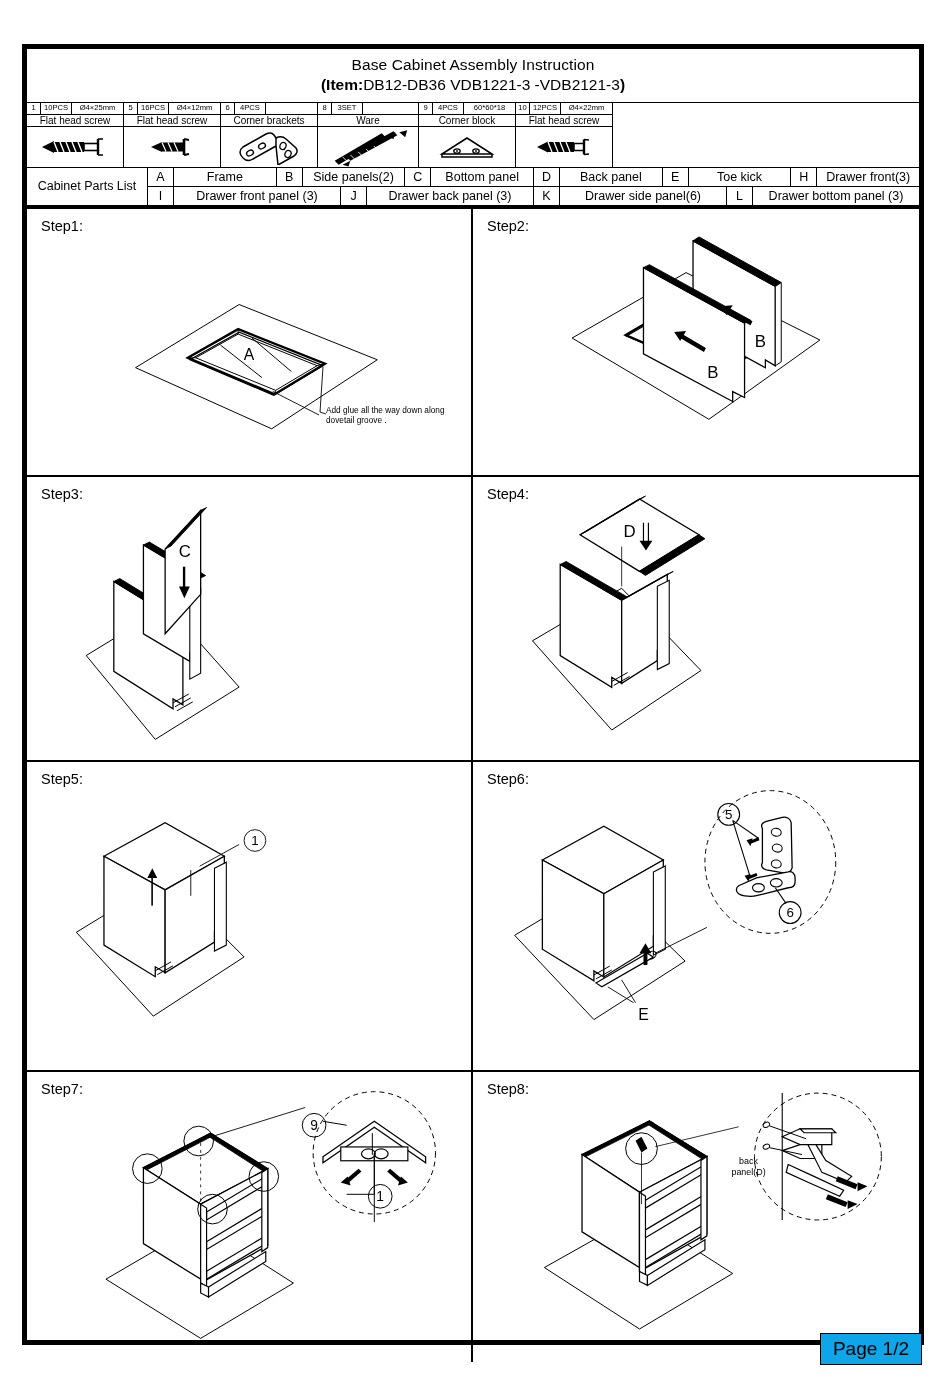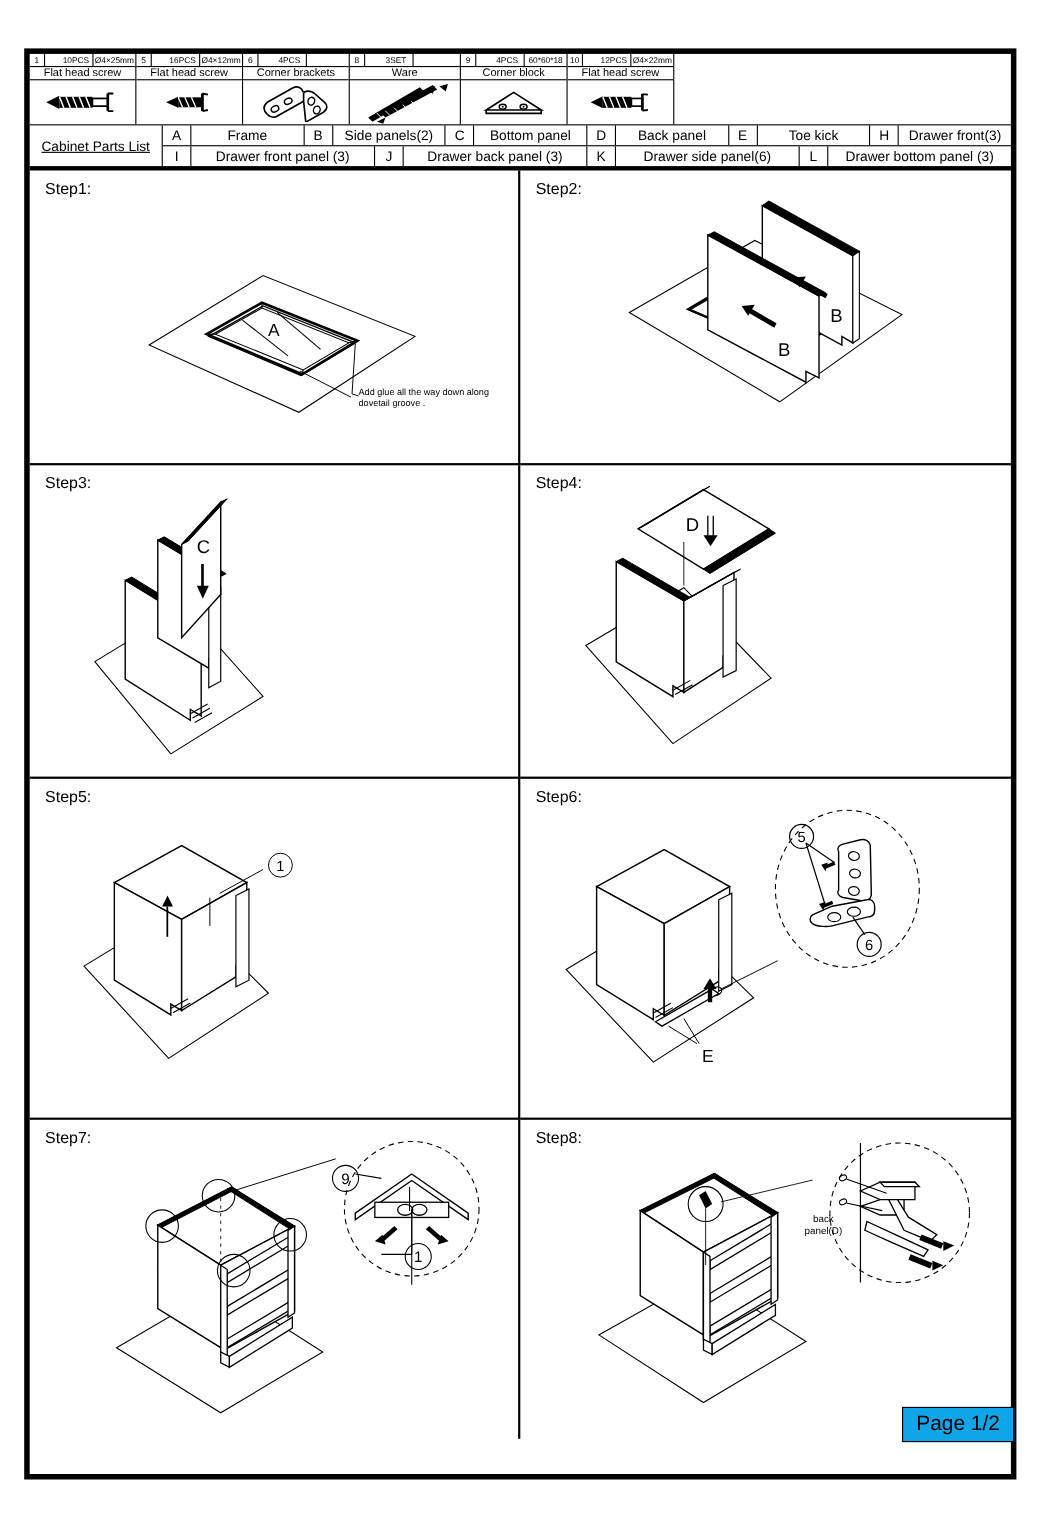--- a/index.html
+++ b/index.html
@@ -16,29 +16,29 @@
 
   
   .hw-wrap{display:flex;border-bottom:1.5px solid #000;}
   .hw-label{width:120px;min-width:120px;border-right:1.5px solid #000;display:flex;align-items:center;justify-content:center;font-size:12.5px;}
   .hw-cols{display:flex;flex:1;}
   .hw-col{width:96px;min-width:96px;border-right:1.2px solid #000;display:flex;flex-direction:column;}
   .hw-col.wide{width:100px;min-width:100px;}
   .hw-meta{display:flex;border-bottom:1.1px solid #000;height:11px;align-items:stretch;}
   .hw-meta > div{display:flex;align-items:center;justify-content:center;font-size:7.6px;line-height:1;white-space:nowrap;}
   .hw-no{width:13px;min-width:13px;border-right:1.1px solid #000;}
-  .hw-qty{width:30px;min-width:30px;border-right:1.1px solid #000;margin-left:13px;}
+  .hw-qty{width:30px;min-width:30px;border-right:1.1px solid #000;}
   .hw-dim{flex:1;}
   .hw-name{height:11px;border-bottom:1.3px solid #000;display:flex;align-items:center;justify-content:center;font-size:10px;white-space:nowrap;}
   .hw-pic{flex:1;display:flex;align-items:center;justify-content:center;min-height:40px;}
   .hw-blank{flex:1;}
 
   
   .pl-wrap{display:flex;border-bottom:4px solid #000;}
-  .pl-label{width:120px;min-width:120px;border-right:1.5px solid #000;display:flex;align-items:center;justify-content:center;font-size:12.5px;text-decoration:underline;}
+  .pl-label{width:120px;min-width:120px;border-right:1.5px solid #000;display:flex;align-items:center;justify-content:center;font-size:12.5px;}
   .pl-rows{flex:1;display:flex;flex-direction:column;}
   .pl-row{display:flex;height:18px;}
   .pl-row.first{border-bottom:1.2px solid #000;}
   .pl-row > div{display:flex;align-items:center;justify-content:center;border-right:1.2px solid #000;font-size:12.5px;white-space:nowrap;box-sizing:border-box;}
   .pl-row > div:last-child{border-right:none;}
   .pl-key{width:26px;min-width:26px;}
   .pl-val{flex:1;padding:0 3px;}
 
   
   .steps{display:flex;flex-wrap:wrap;}
@@ -53,20 +53,24 @@
   .art{position:absolute;inset:0;}
   .art svg{width:100%;height:100%;display:block;}
 
   .page-box{position:absolute;right:-3px;bottom:-3px;border:1.6px solid #000;background:#0ea5e9;padding:5px 12px 6px 12px;font-size:19px;line-height:1;}
 </style>
 </head>
 <body>
 
 <div id="sheet">
 
+  <div class="title-block">
+    <div class="title-main">Base Cabinet Assembly Instruction</div>
+    <div class="title-sub"><span class="b">(Item:</span><span class="n">DB12-DB36  VDB1221-3 -VDB2121-3</span><span class="b">)</span></div>
+  </div>
 
   <div class="hw-wrap">
     <div class="hw-cols">
 
       <div class="hw-col">
         <div class="hw-meta">
           <div class="hw-no">1</div>
           <div class="hw-qty">10PCS</div>
           <div class="hw-dim">Ø4×25mm</div>
         </div>

